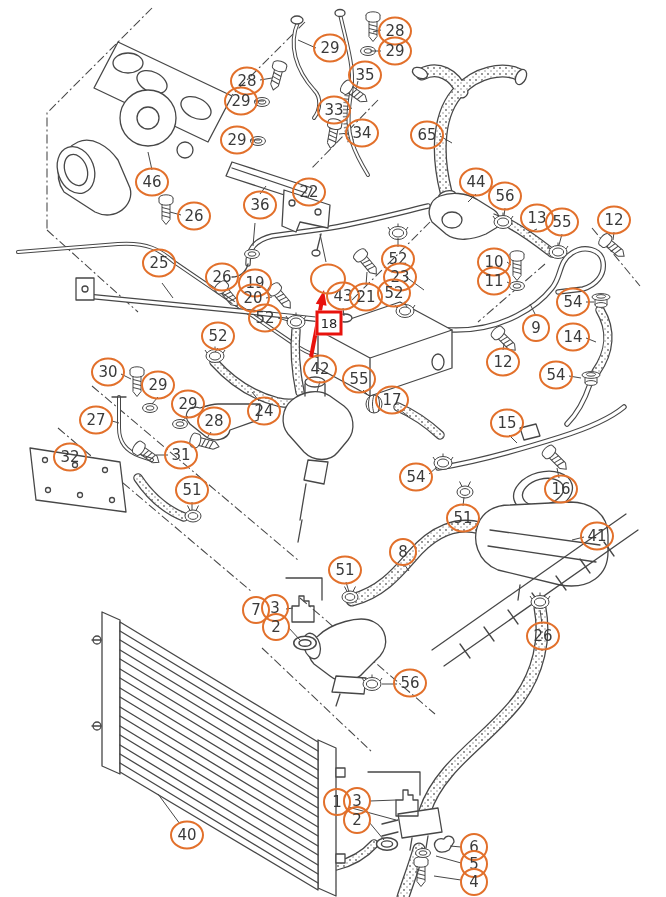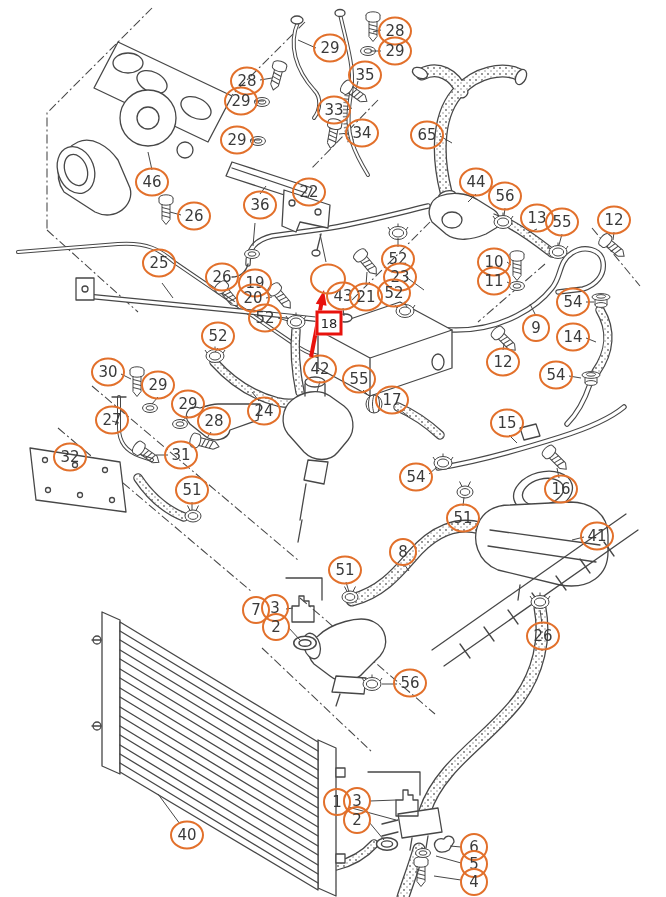--- a/index.html
+++ b/index.html
@@ -374,21 +374,21 @@
       <div class="callout two" style="left: 556px; top: 375px;">54</div>
       <div class="callout two" style="left: 503px; top: 362px;">12</div>
       <div class="callout two" style="left: 320px; top: 369px;">42</div>
       <div class="callout two" style="left: 359px; top: 379px;">55</div>
       <div class="callout two" style="left: 392px; top: 400px;">17</div>
       <div class="callout two" style="left: 264px; top: 411px;">24</div>
       <div class="callout two" style="left: 108px; top: 372px;">30</div>
       <div class="callout two" style="left: 158px; top: 385px;">29</div>
       <div class="callout two" style="left: 188px; top: 404px;">29</div>
       <div class="callout two" style="left: 214px; top: 421px;">28</div>
-      <div class="callout two" style="left: 112px; top: 420px;">27</div>
+      <div class="callout two" style="left: 96px; top: 420px;">27</div>
       <div class="callout two" style="left: 181px; top: 455px;">31</div>
       <div class="callout two" style="left: 70px; top: 457px;">32</div>
       <div class="callout two" style="left: 192px; top: 490px;">51</div>
       <div class="callout two" style="left: 507px; top: 423px;">15</div>
       <div class="callout two" style="left: 561px; top: 489px;">16</div>
       <div class="callout two" style="left: 416px; top: 477px;">54</div>
       <div class="callout two" style="left: 463px; top: 518px;">51</div>
       <div class="callout two" style="left: 597px; top: 536px;">41</div>
       <div class="callout one" style="left: 403px; top: 552px;">8</div>
       <div class="callout two" style="left: 345px; top: 570px;">51</div>

